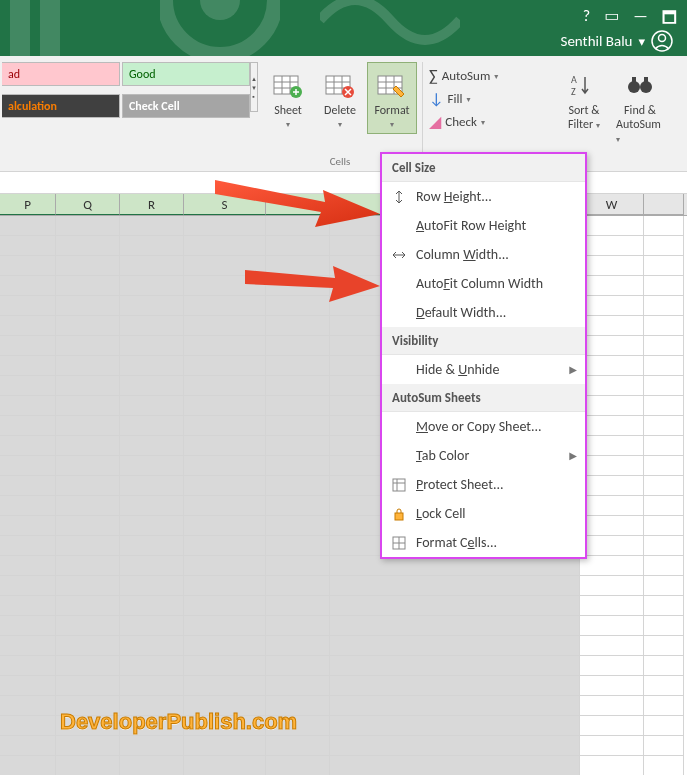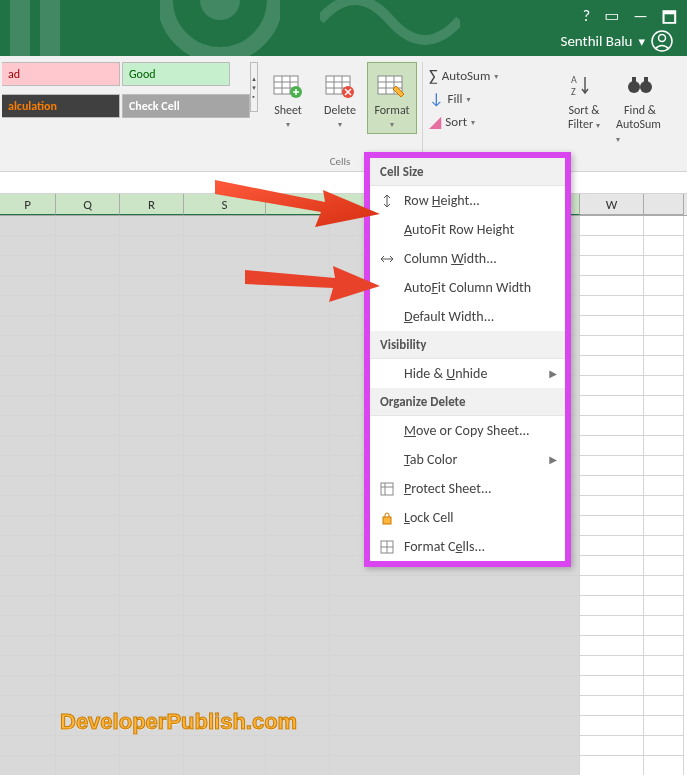--- a/index.html
+++ b/index.html
@@ -16,21 +16,21 @@
   .deco { position: absolute; top: 0; left: 0; width: 100%; height: 100%; overflow: hidden; pointer-events: none; opacity: 0.15; }
   .deco svg { position: absolute; }
 
   
   .ribbon { height: 116px; background: #f1f1f1; border-bottom: 1px solid #d4d4d4; display: flex; align-items: flex-start; padding-top: 6px; }
 
   .styles-area { width: 258px; display: flex; flex-direction: column; gap: 2px; padding-left: 2px; }
   .style-row { display: flex; gap: 2px; }
   .style-box { height: 24px; border: 1px solid #bbb; font-size: 12px; display: flex; align-items: center; padding: 0 6px; overflow: hidden; white-space: nowrap; }
   .sb-bad { background: #ffc7ce; color: #9c0006; width: 118px; border-left: none; }
-  .sb-good { background: #c6efce; color: #006100; width: 108px; }
+  .sb-good { background: #c6efce; color: #006100; width: 128px; }
   .sb-calc { background: #404040; color: #fa7d00; font-weight: bold; width: 118px; border-left: none; }
   .sb-check { background: #a5a5a5; color: #fff; font-weight: bold; width: 128px; }
   .sb-handle { width: 12px; display: flex; flex-direction: column; justify-content: center; align-items: center; gap: 0px; font-size: 7px; color: #555; border: 1px solid #bbb; height: 50px; background: #f1f1f1; }
 
   .cells-group { display: flex; flex-direction: column; align-items: center; width: 165px; border-right: 1px solid #d4d4d4; padding: 0 4px; height: 110px; }
   .cells-btns { display: flex; gap: 2px; }
   .rbtn { display: flex; flex-direction: column; align-items: center; width: 50px; padding: 4px 2px; font-size: 12px; color: #444; cursor: pointer; border: 1px solid transparent; }
   .rbtn.active { background: #cde0c0; border-color: #8fb077; }
   .rbtn .ic { height: 36px; display: flex; align-items: center; justify-content: center; }
   .rbtn .dd { font-size: 8px; color: #777; margin-top: 2px; }
@@ -50,21 +50,21 @@
   .grid-wrap { position: relative; }
   .colheads { display: flex; height: 22px; background: #e6e6e6; border-bottom: 1px solid #aaa; }
   .ch { width: 64px; border-right: 1px solid #aaa; text-align: center; font-size: 13px; color: #333; line-height: 22px; background: #cde5c7; border-bottom: 1px solid #217346;}
   .ch.nosel { background: #e6e6e6; border-bottom-color:#aaa; }
   .rows { }
   .row { display: flex; height: 20px; }
   .cell { width: 64px; border-right: 1px solid #d4d4d4; border-bottom: 1px solid #d4d4d4; background: #d9d9d9; }
   .cell.nosel { background: #fff; }
 
   
-  .menu { position: absolute; left: 364px; top: 152px; width: 207px; background: #fff; border: 6px solid #d946ef; box-shadow: 2px 2px 6px rgba(0,0,0,0.25); font-size: 14px; color: #444; z-index: 100; }
+  .menu { position: absolute; left: 380px; top: 152px; width: 207px; background: #fff; border: 2px solid #d946ef; box-shadow: 2px 2px 6px rgba(0,0,0,0.25); font-size: 14px; color: #444; z-index: 100; }
   .menu .hdr { background: #f1f1f1; padding: 6px 10px; font-weight: bold; font-size: 13px; color: #555; border-bottom: 1px solid #e5e5e5; }
   .menu .item { display: flex; align-items: center; padding: 6px 8px; gap: 8px; cursor: pointer; }
   .menu .mic { width: 18px; height: 16px; display: flex; align-items: center; justify-content: center; font-size: 14px; }
   .menu .arrow { margin-left: auto; font-size: 10px; color: #777; }
   .menu .ul { text-decoration: underline; }
 
   
   .arrow-svg { position: absolute; z-index: 200; pointer-events: none; }
 
   
@@ -179,21 +179,21 @@
       <span>AutoSum</span>
       <span class="dd">▾</span>
     </div>
     <div class="ed-row">
       <span class="sig" style="color:#3a7bd5">↓</span>
       <span>Fill</span>
       <span class="dd">▾</span>
     </div>
     <div class="ed-row">
       <span class="sig" style="color:#e56fa1">◢</span>
-      <span>Sort</span>
+      <span>Check</span>
       <span class="dd">▾</span>
     </div>
   </div>
 
   <div class="sortfind-group">
     <div class="rbtn" style="width:54px">
       <div class="ic">
         <svg width="30" height="28">
             <text x="2" y="12" font-size="10" fill="#555">A</text>
             <text x="2" y="24" font-size="10" fill="#555">Z</text>
@@ -544,21 +544,21 @@
   <div class="item">
     <span class="mic"></span>
     <span><span class="ul">D</span>efault Width...</span>
   </div>
   <div class="hdr">Visibility</div>
   <div class="item">
     <span class="mic"></span>
     <span>Hide &amp; <span class="ul">U</span>nhide</span>
     <span class="arrow">▶</span>
   </div>
-  <div class="hdr">Organize Delete</div>
+  <div class="hdr">AutoSum Sheets</div>
   <div class="item">
     <span class="mic"></span>
     <span><span class="ul">M</span>ove or Copy Sheet...</span>
   </div>
   <div class="item">
     <span class="mic"></span>
     <span><span class="ul">T</span>ab Color</span>
     <span class="arrow">▶</span>
   </div>
   <div class="item">

